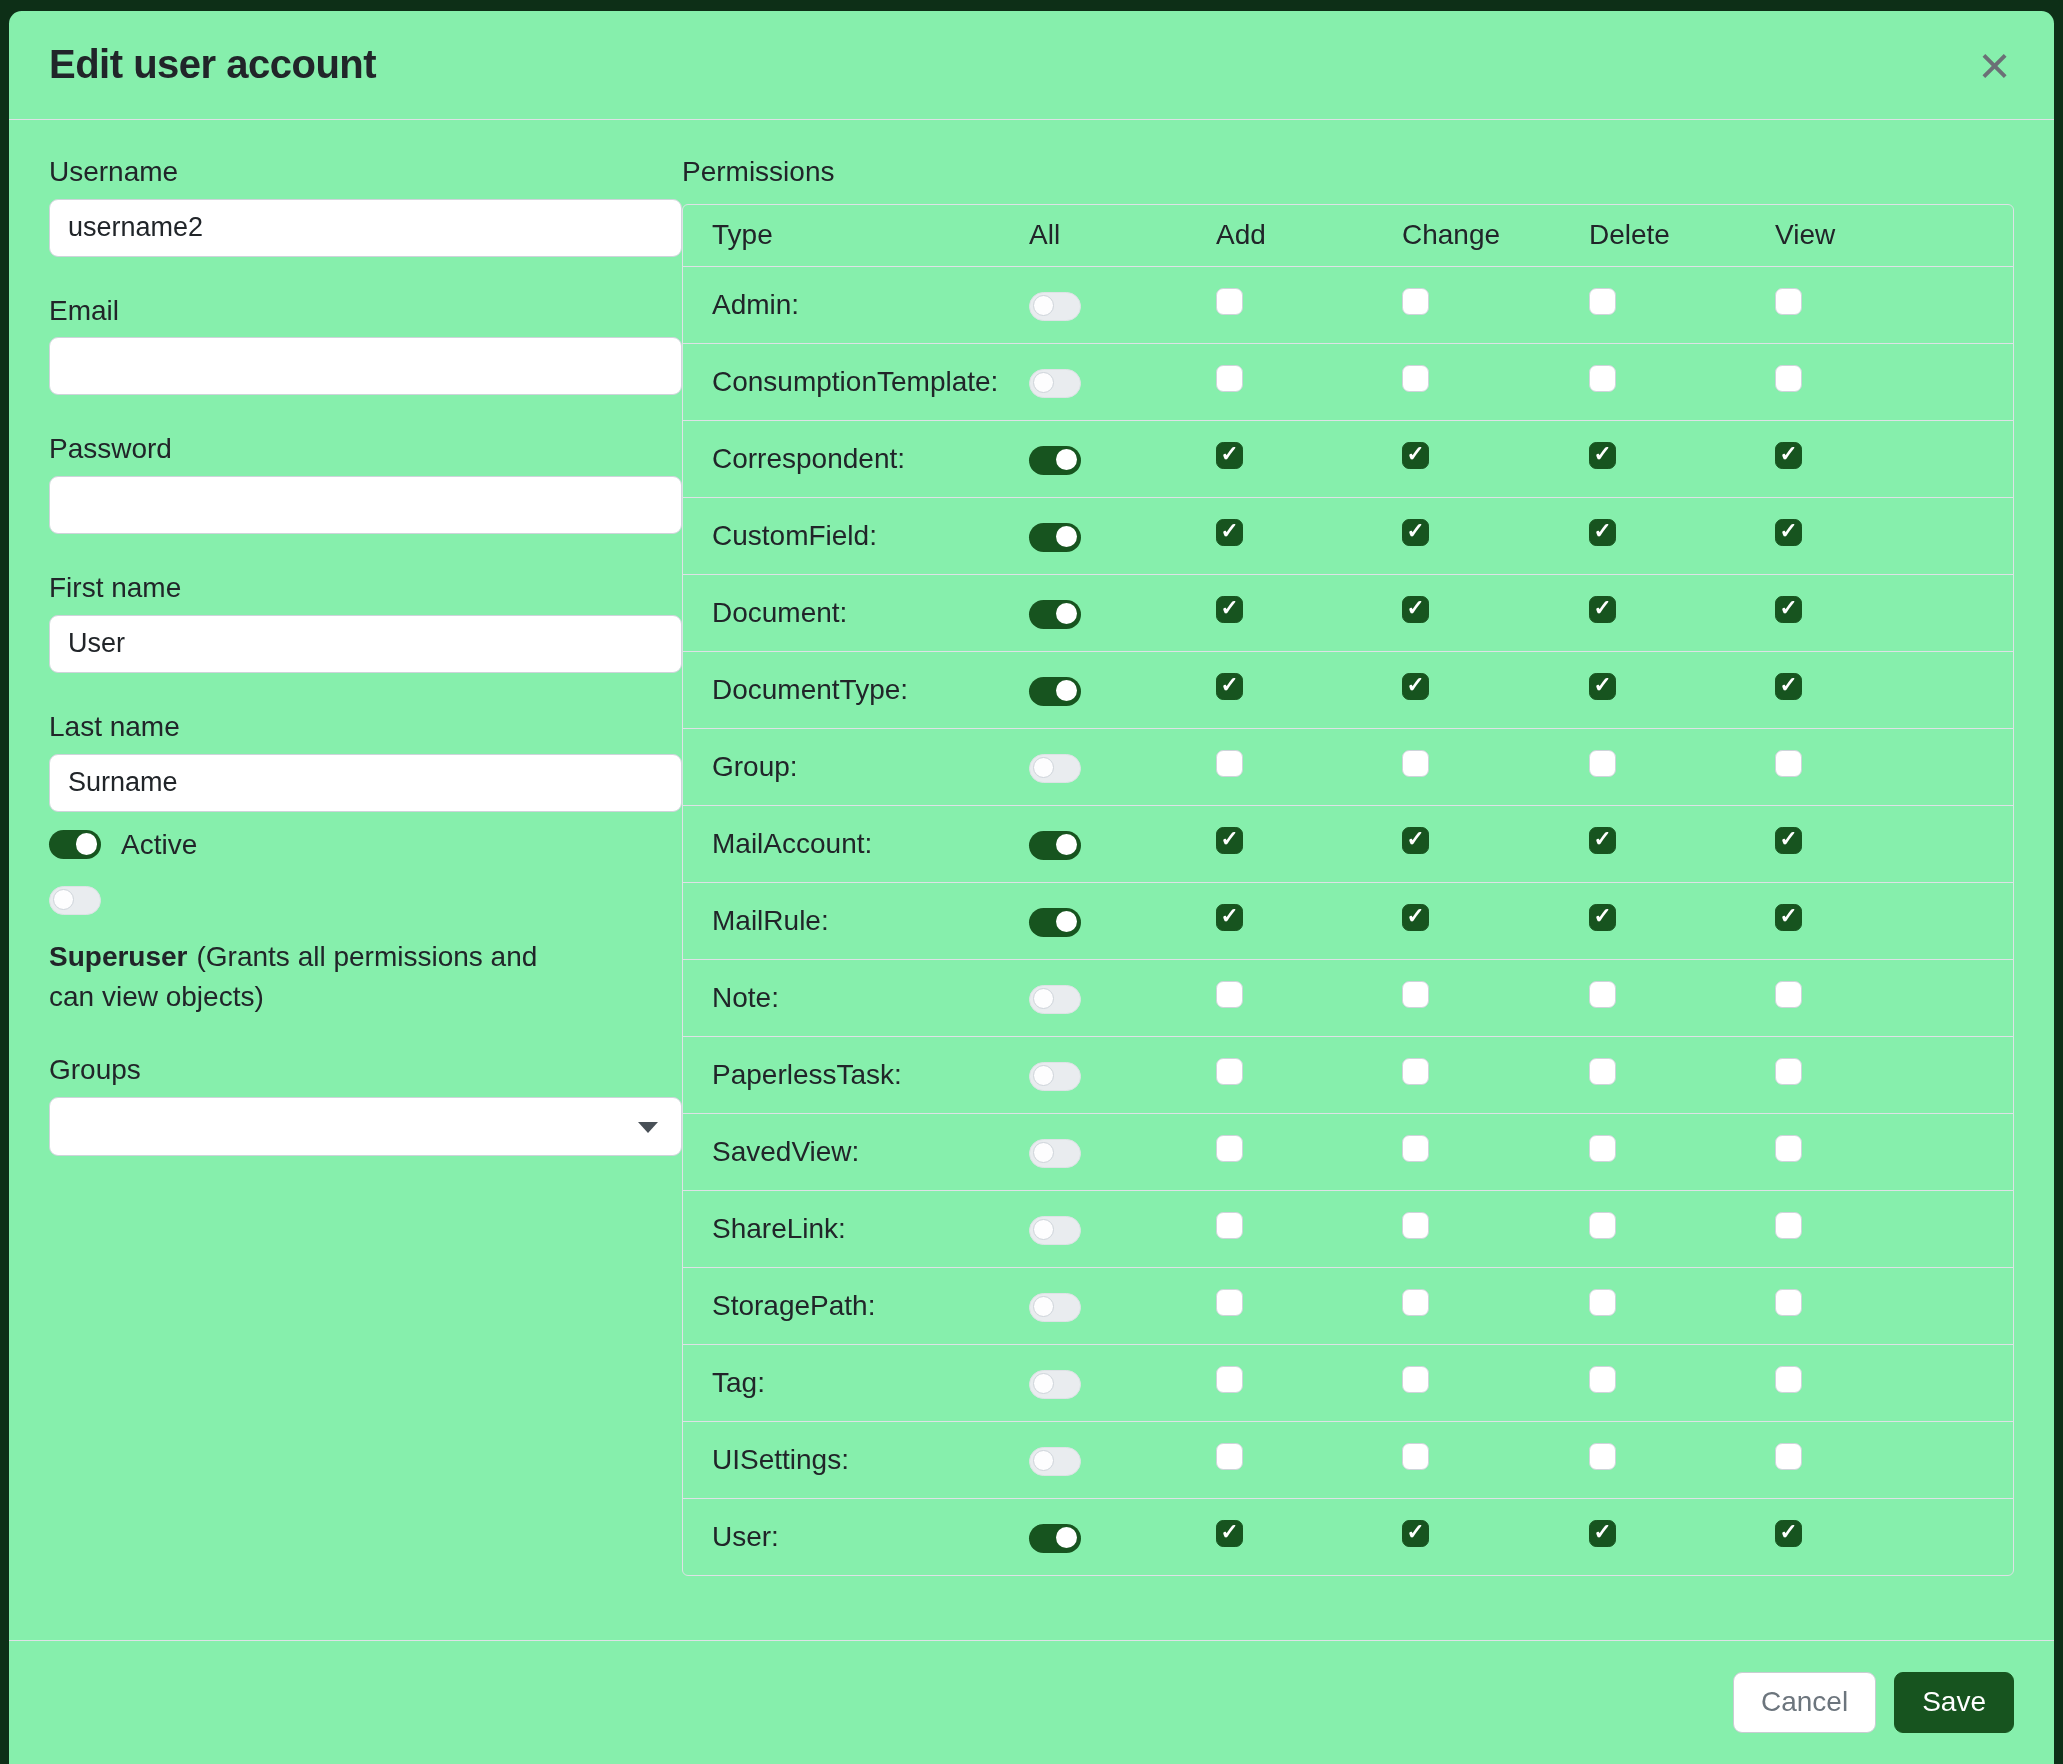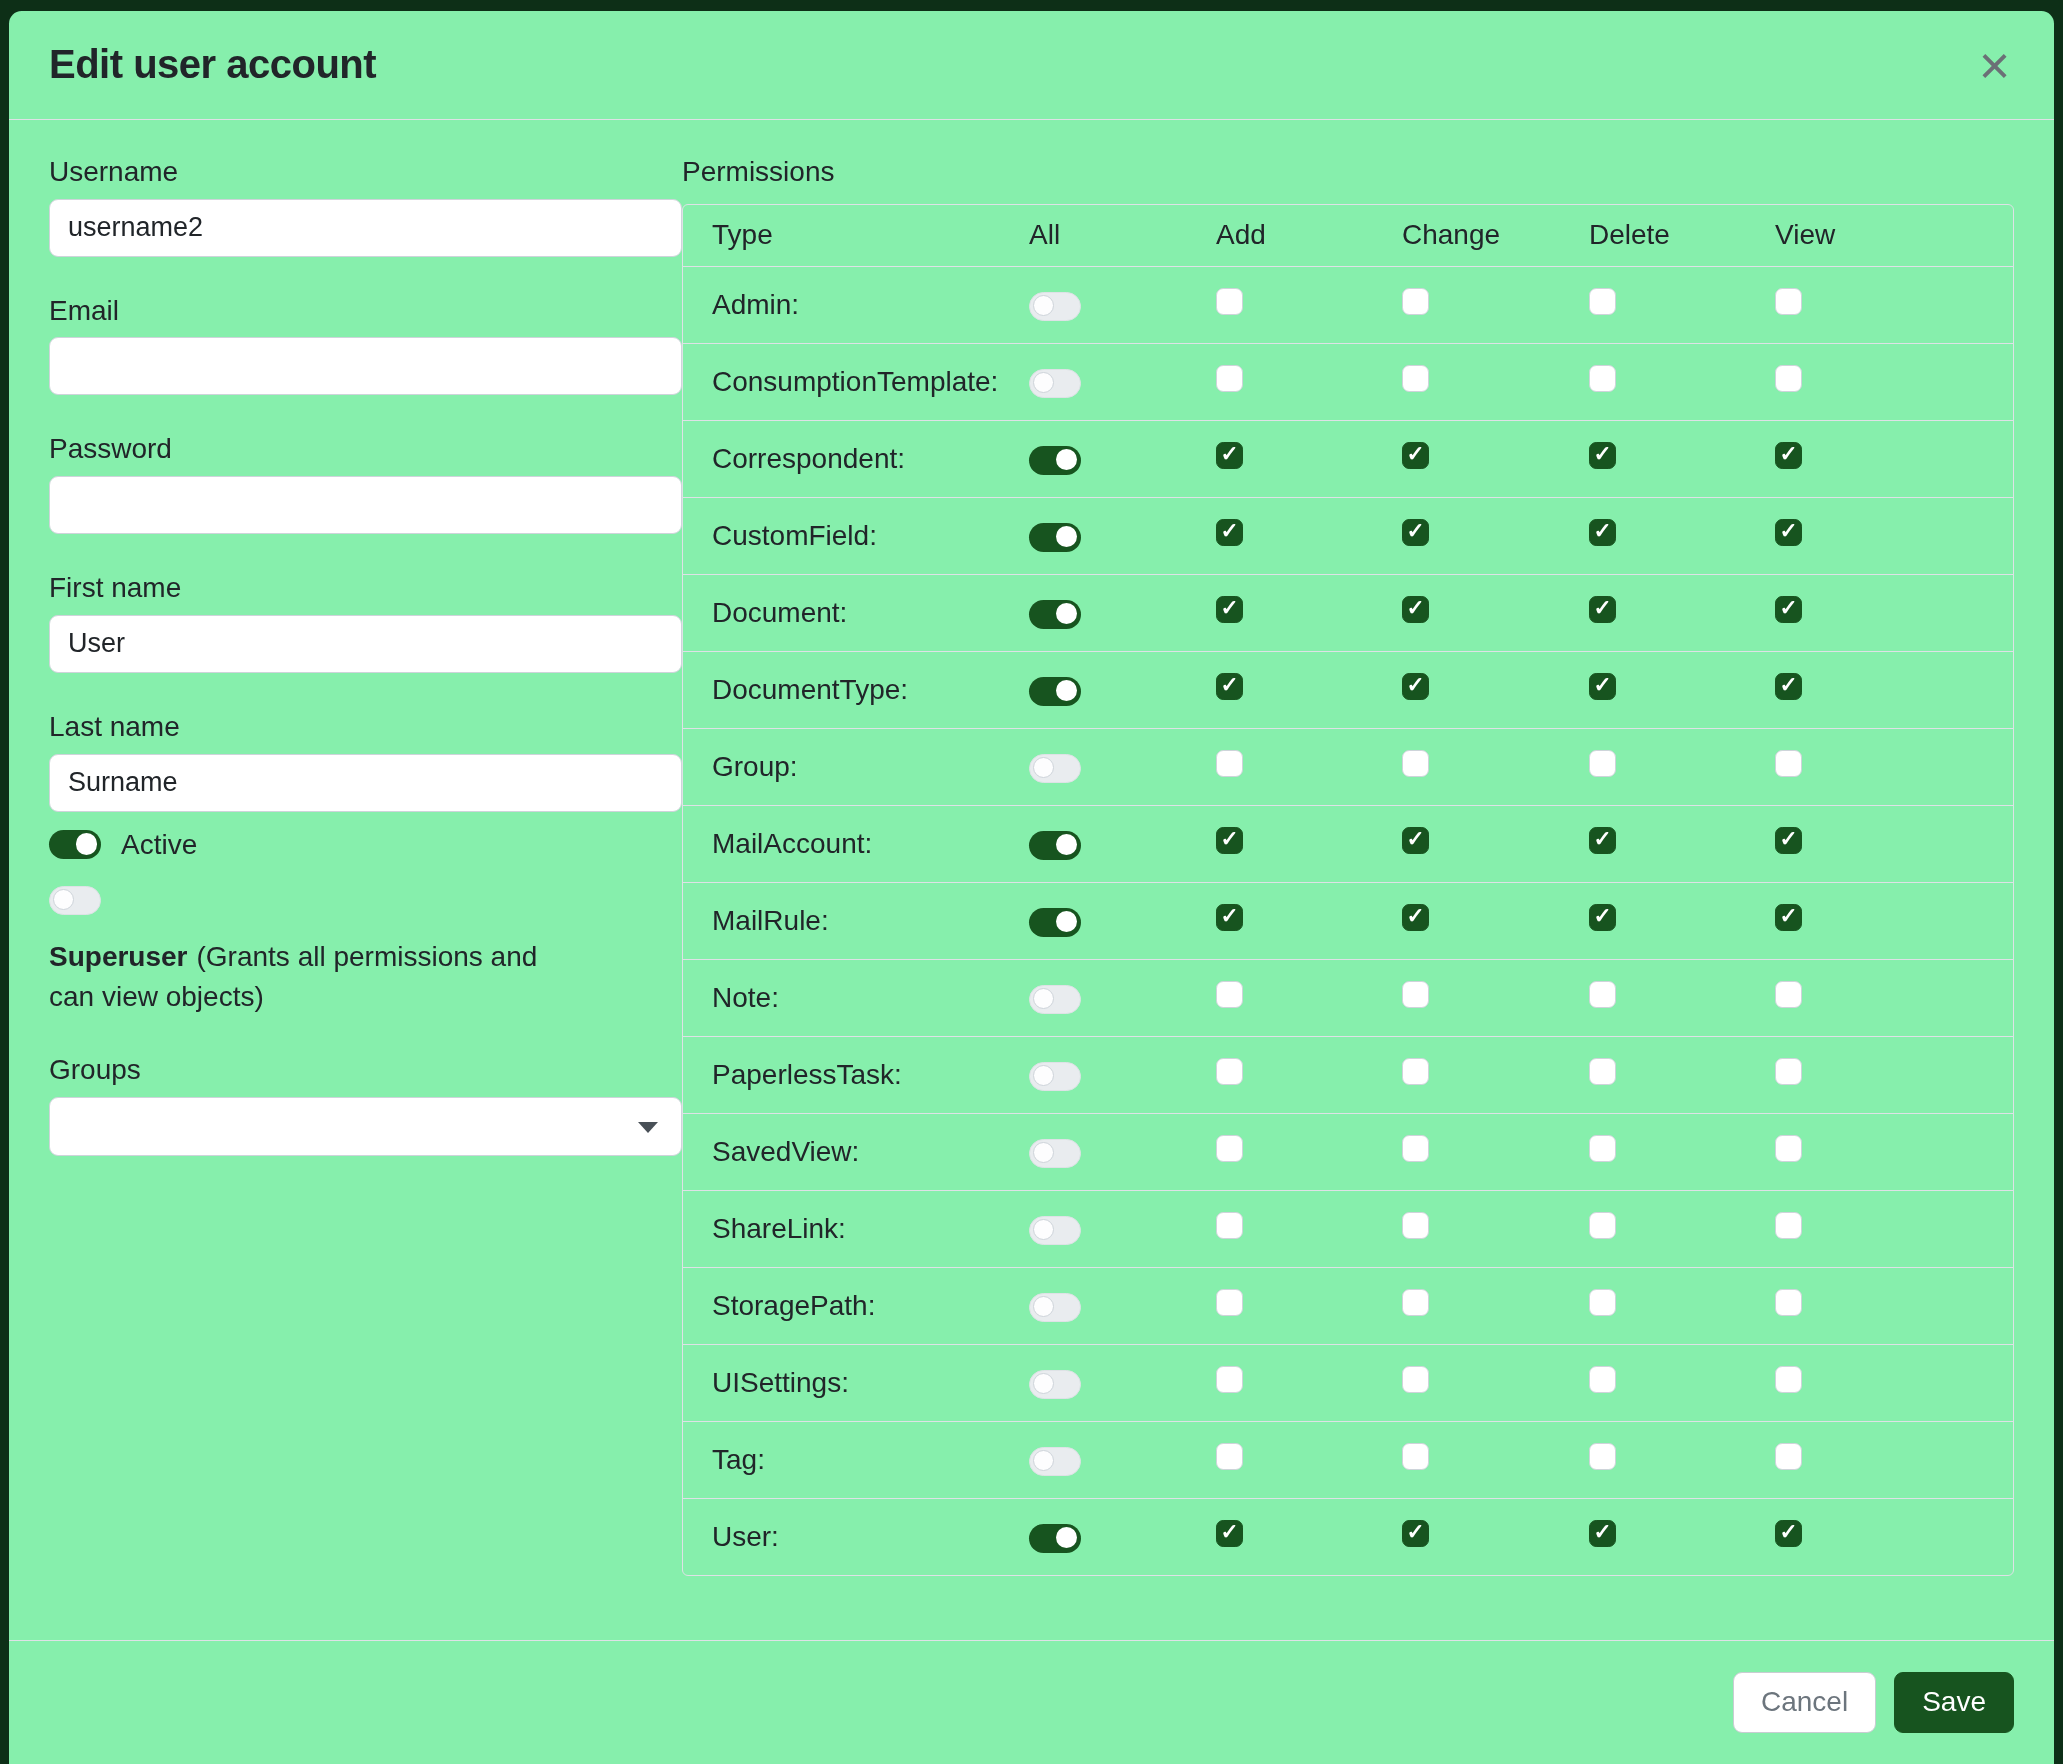--- a/index.html
+++ b/index.html
@@ -319,30 +319,30 @@
   <div class="perm-grid perm-row">
     <div><span>StoragePath:</span></div>
     <div><span class="toggle off"><span class="knob"></span></span></div>
     <div><span class="checkbox"></span></div>
     <div><span class="checkbox"></span></div>
     <div><span class="checkbox"></span></div>
     <div><span class="checkbox"></span></div>
   </div>
 
   <div class="perm-grid perm-row">
+    <div><span>Tag:</span></div>
+    <div><span class="toggle off"><span class="knob"></span></span></div>
+    <div><span class="checkbox"></span></div>
+    <div><span class="checkbox"></span></div>
+    <div><span class="checkbox"></span></div>
+    <div><span class="checkbox"></span></div>
+  </div>
+
+  <div class="perm-grid perm-row">
     <div><span>UISettings:</span></div>
-    <div><span class="toggle off"><span class="knob"></span></span></div>
-    <div><span class="checkbox"></span></div>
-    <div><span class="checkbox"></span></div>
-    <div><span class="checkbox"></span></div>
-    <div><span class="checkbox"></span></div>
-  </div>
-
-  <div class="perm-grid perm-row">
-    <div><span>Tag:</span></div>
     <div><span class="toggle off"><span class="knob"></span></span></div>
     <div><span class="checkbox"></span></div>
     <div><span class="checkbox"></span></div>
     <div><span class="checkbox"></span></div>
     <div><span class="checkbox"></span></div>
   </div>
 
   <div class="perm-grid perm-row">
     <div><span>User:</span></div>
     <div><span class="toggle on"><span class="knob"></span></span></div>

